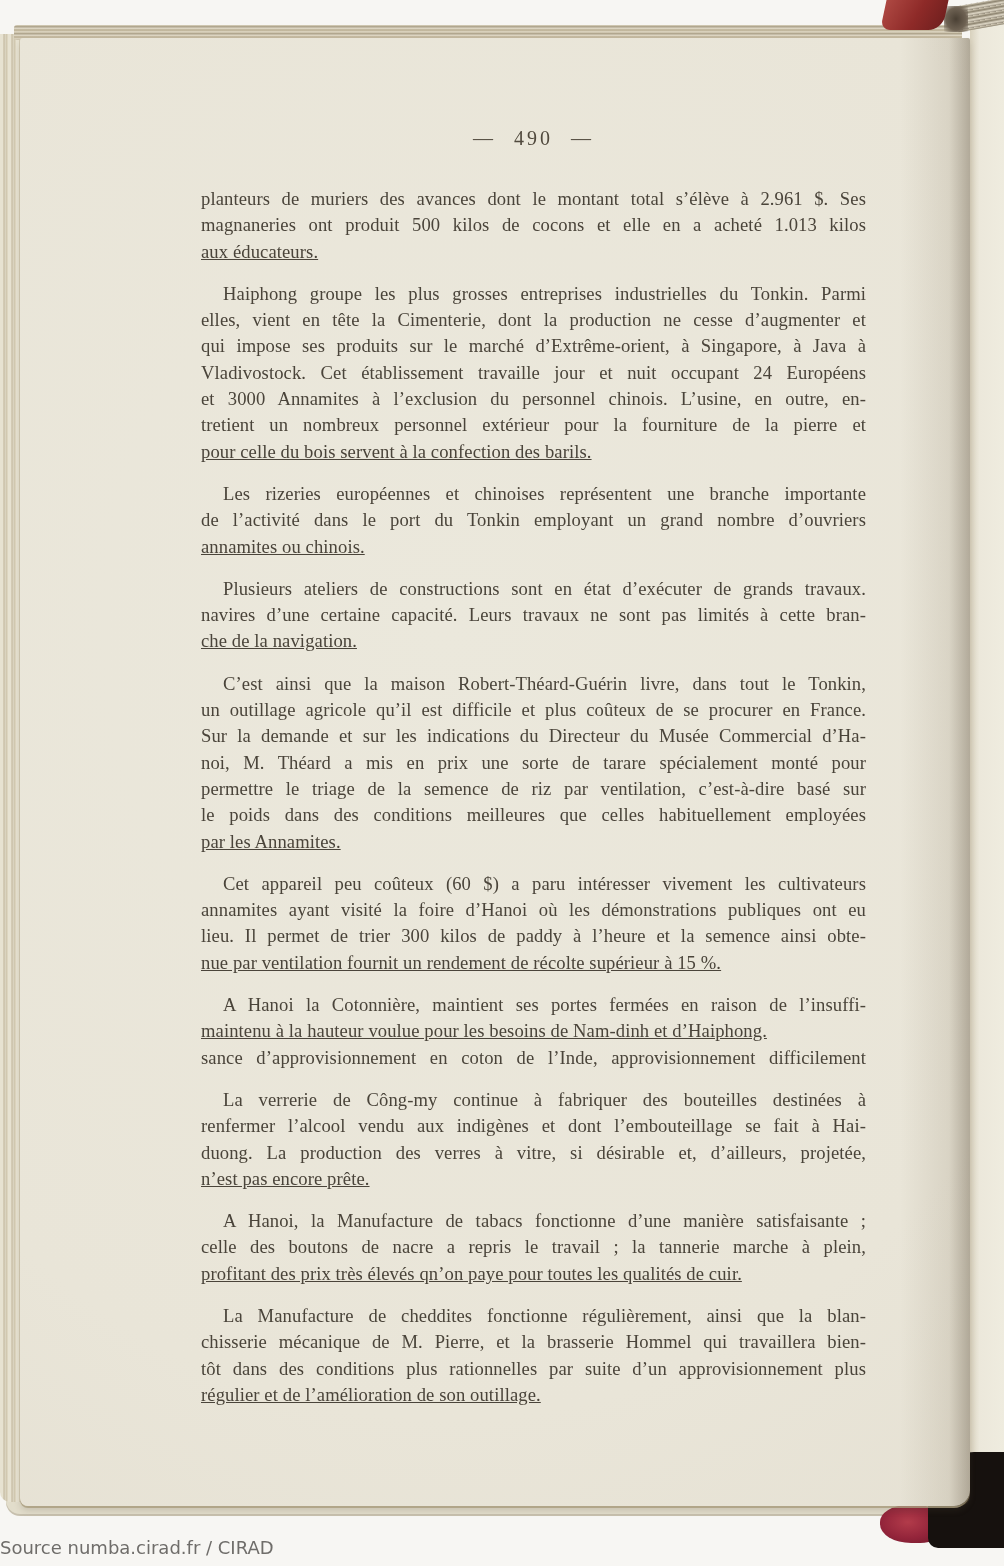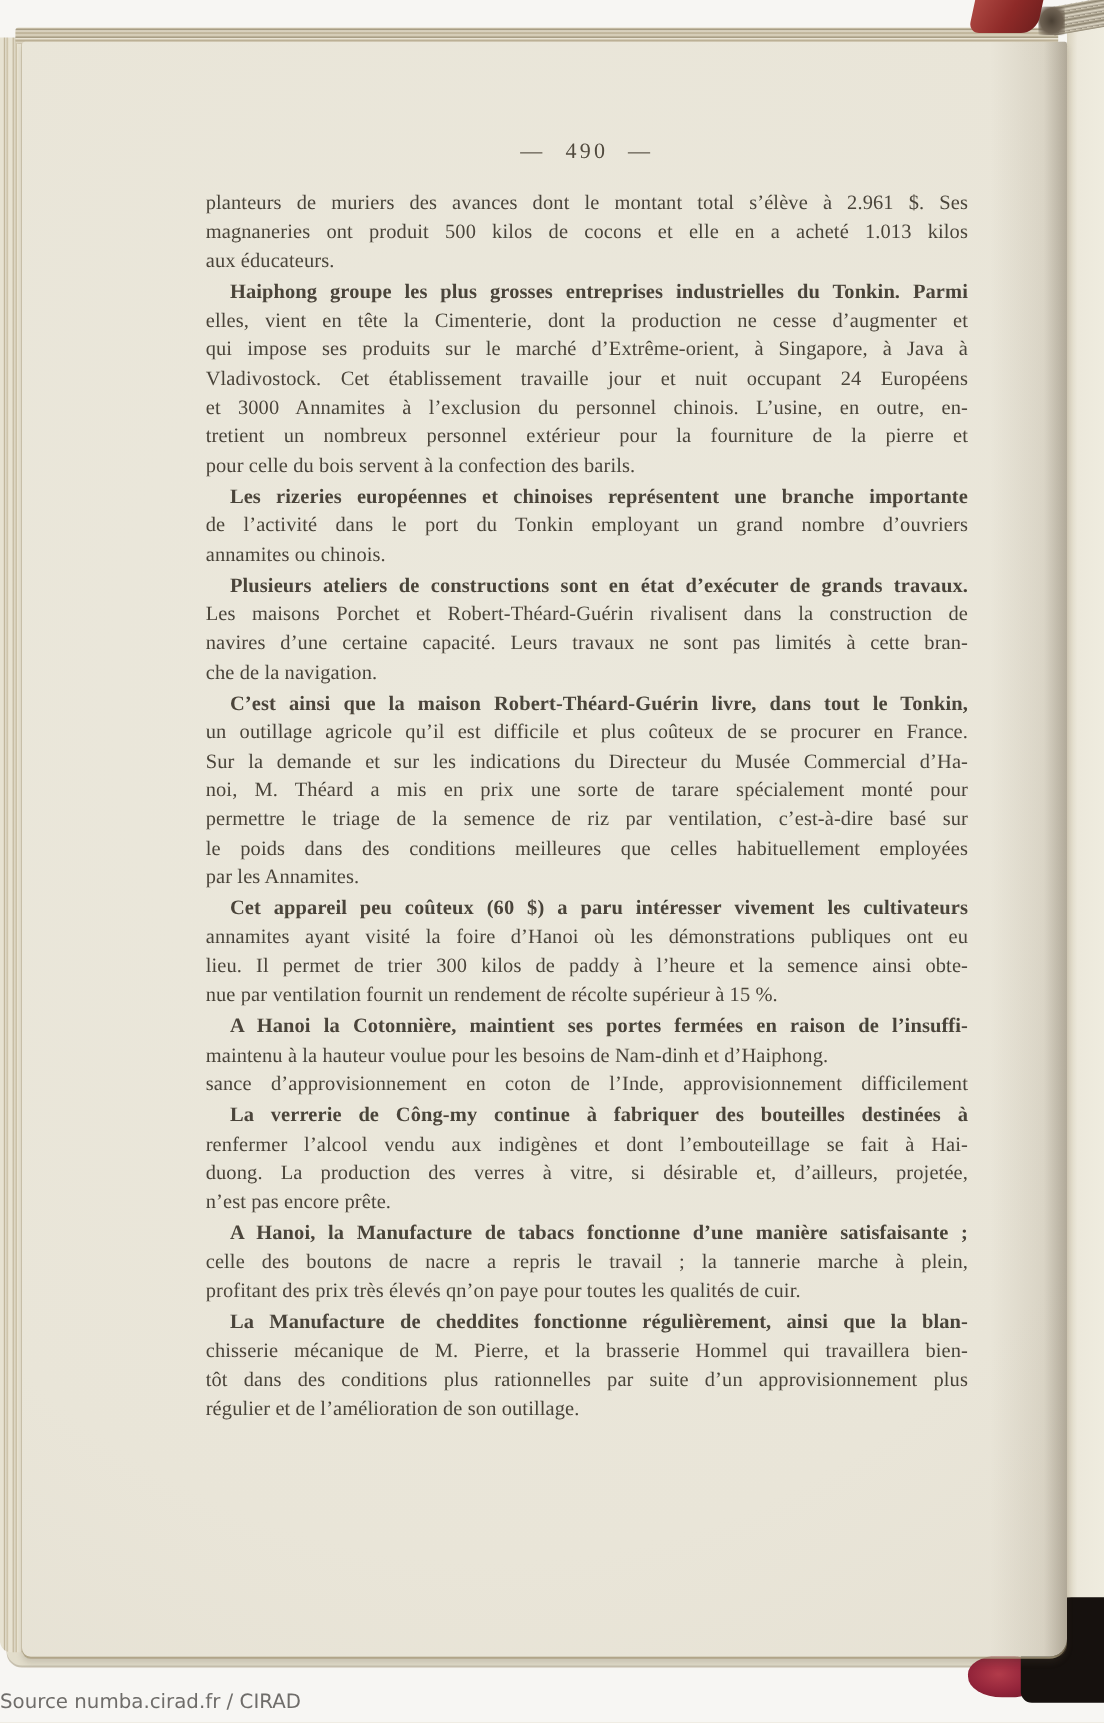--- a/index.html
+++ b/index.html
@@ -84,27 +84,27 @@
     text-align:center;
     font-size:20px;color:#514a3e;letter-spacing:3px;
     word-spacing:10px;
   }
   .text-block{
     left:185px;top:170px;width:697px;
     font-size:18.6px;color:#4a443a;
     line-height:26.3px;
     letter-spacing:.1px;
   }
-  .para{margin:2px;}
+  .para{margin:16px;}
   .line{
     text-align:justify;text-align-last:justify;
     white-space:normal;height:26.3px;overflow:visible;
   }
-  .line.last{text-align-last:left;}
-  .para.indent .line:first-child{text-indent:22px;font-weight:bold;}
+  .line.last{text-align-last:left;text-decoration:underline;}
+  .para.indent .line:first-child{text-indent:22px;}
 
   
   .watermark{
     left:0;top:1537px;width:1000px;
     text-align:left;
     font-family:"DejaVu Sans","Liberation Sans",sans-serif;
     font-size:18px;color:#6f6d6a;
   }
 </style>
 </head>
@@ -140,21 +140,20 @@
       <div class="line">tretient un nombreux personnel extérieur pour la fourniture de la pierre et</div>
       <div class="line last">pour celle du bois servent à la confection des barils.</div>
     </div>
     <div class="para indent">
       <div class="line">Les rizeries européennes et chinoises représentent une branche importante</div>
       <div class="line">de l’activité dans le port du Tonkin employant un grand nombre d’ouvriers</div>
       <div class="line last">annamites ou chinois.</div>
     </div>
     <div class="para indent">
       <div class="line">Plusieurs ateliers de constructions sont en état d’exécuter de grands travaux.</div>
-      <div class="line">Les maisons Porchet et Robert-Théard-Guérin rivalisent dans la construction de</div>
       <div class="line">navires d’une certaine capacité. Leurs travaux ne sont pas limités à cette bran-</div>
       <div class="line last">che de la navigation.</div>
     </div>
     <div class="para indent">
       <div class="line">C’est ainsi que la maison Robert-Théard-Guérin livre, dans tout le Tonkin,</div>
       <div class="line">un outillage agricole qu’il est difficile et plus coûteux de se procurer en France.</div>
       <div class="line">Sur la demande et sur les indications du Directeur du Musée Commercial d’Ha-</div>
       <div class="line">noi, M. Théard a mis en prix une sorte de tarare spécialement monté pour</div>
       <div class="line">permettre le triage de la semence de riz par ventilation, c’est-à-dire basé sur</div>
       <div class="line">le poids dans des conditions meilleures que celles habituellement employées</div>

